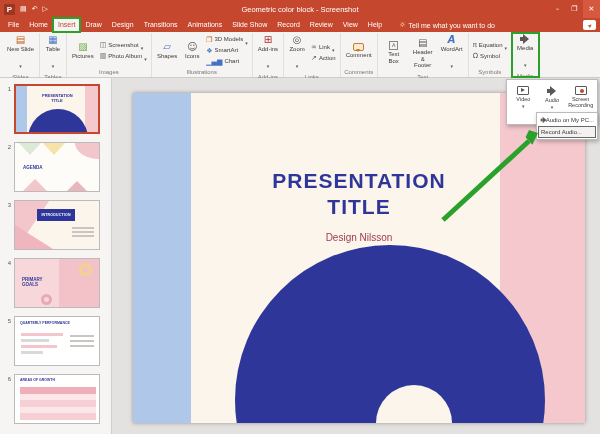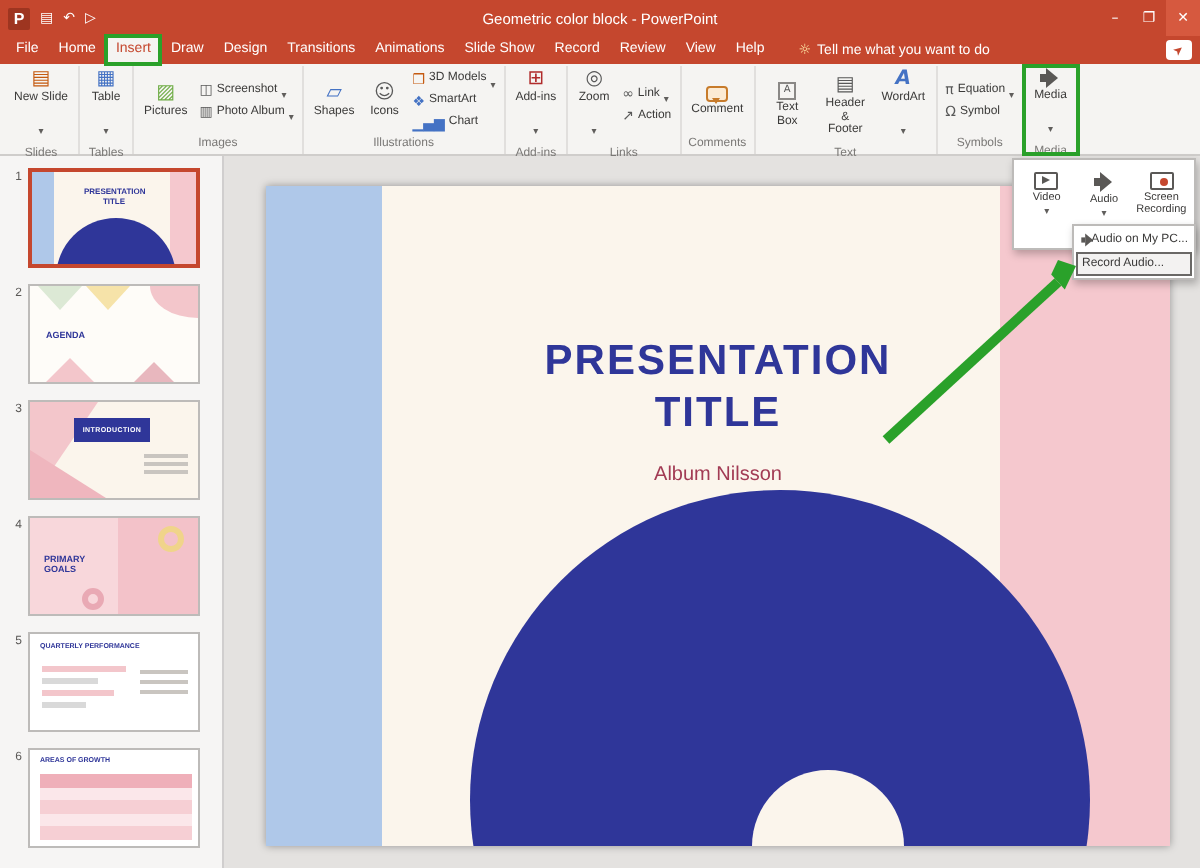--- a/index.html
+++ b/index.html
@@ -153,21 +153,21 @@
 
 <div class="app">
 
   <div class="titlebar">
     <div class="qat">
       <span class="logo">P</span>
       <span class="qi">▤</span>
       <span class="qi">↶</span>
       <span class="qi">▷</span>
     </div>
-    <div class="tb-title">Geometric color block - PowerPoint</div>
+    <div class="tb-title">Geometric color block - Screenshot</div>
     <div class="winctl">
       <span class="winbtn">–</span>
       <span class="winbtn">❐</span>
       <span class="winbtn close">✕</span>
     </div>
   </div>
 
   <div class="tabrow">
     <div class="tab">File</div>
     <div class="tab">Home</div>
@@ -428,21 +428,21 @@
     </div>
   </div>
 
   <div class="canvas">
     <div class="slide">
       <div class="s-band-l"></div>
       <div class="s-band-r"></div>
       <div class="s-dome"></div>
       <div class="s-mini"></div>
       <div class="s-title">PRESENTATION TITLE</div>
-      <div class="s-sub">Album Nilsson</div>
+      <div class="s-sub">Design Nilsson</div>
     </div>
   </div>
 
   <div class="media-panel">
     <div class="mp-item">
       <span class="icn-film"></span>
       <span class="mp-label">Video</span>
       <span class="dd"></span>
     </div>
     <div class="mp-item">

